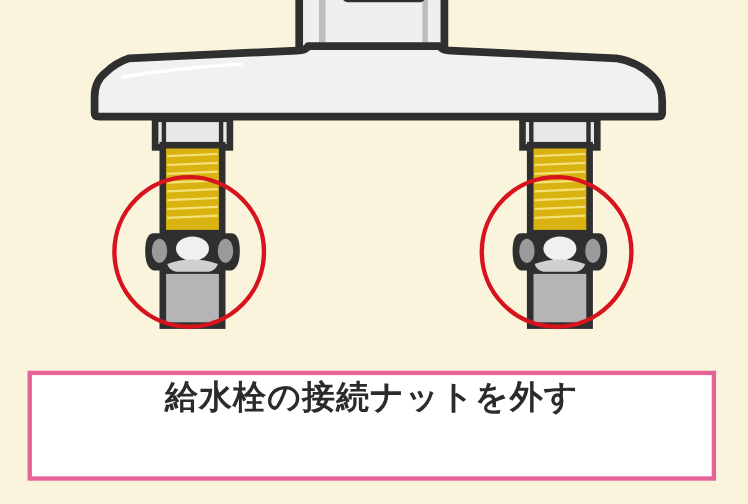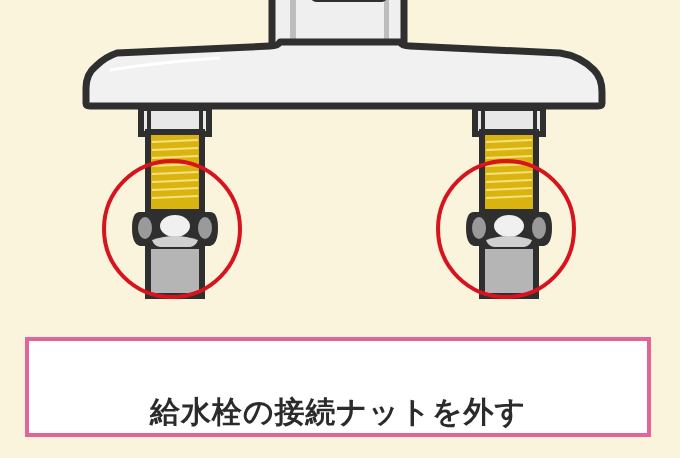--- a/index.html
+++ b/index.html
@@ -1,21 +1,21 @@
 <!DOCTYPE html>
 <html><head>
 <meta charset="utf-8">
 <style>
   html, body { margin:0; padding:0; }
   body { width:680px; height:458px; background:#faf4dd; position:relative; overflow:hidden; font-family:"DejaVu Sans", sans-serif; }
   #illustration { position:absolute; left:0; top:0; }
   .caption-box {
     position:absolute; left:25px; top:337px; width:626px; height:100px;
     box-sizing:border-box; border:4px solid #e4649a; background:#ffffff;
-    display:flex; align-items:flex-end; justify-content:center;
+    display:flex; align-items:flex-start; justify-content:center;
   }
   .caption-text {
     font-family:"DejaVu Sans", sans-serif; font-weight:bold; font-size:30px;
     color:#2b2b2b; letter-spacing:1px;
   }
 </style>
 </head>
 <body>
 
 <svg id="illustration" width="680" height="335" viewBox="0 0 680 335">

